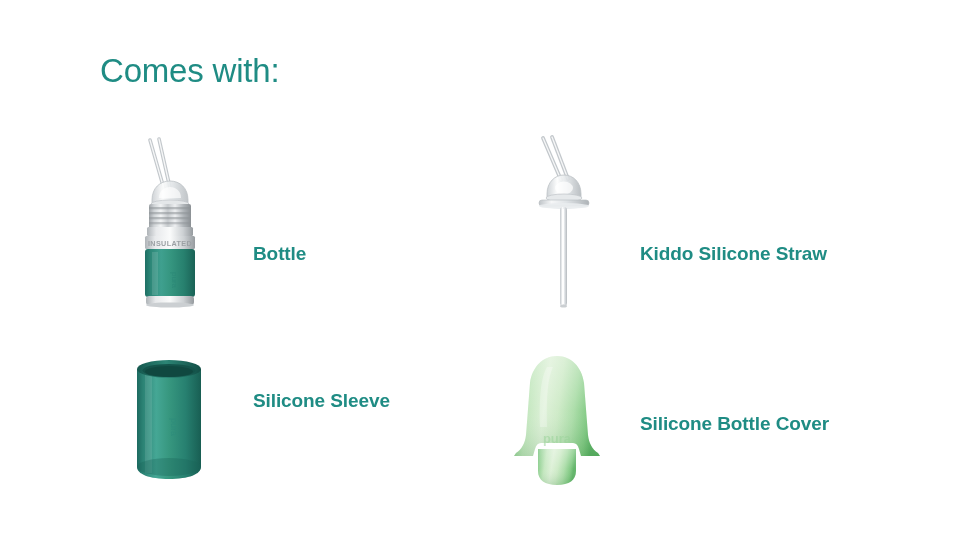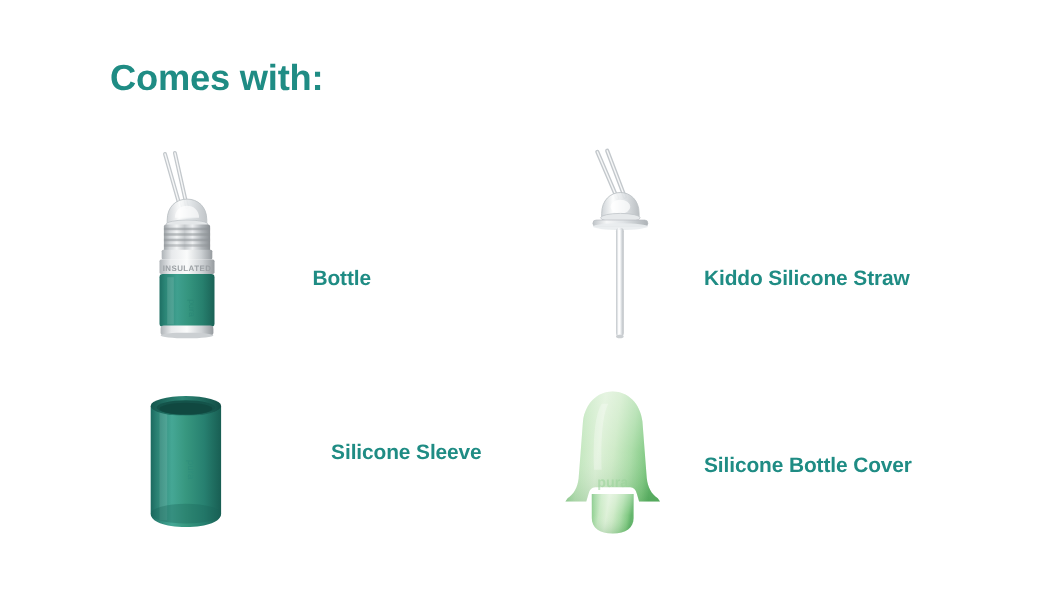--- a/index.html
+++ b/index.html
@@ -21,21 +21,21 @@
     inset: 0;
     background: #ffffff;
   }
 
   
   .title {
     position: absolute;
     left: 100px;
     top: 52px;
     font-size: 33px;
-    font-weight: bold;
+    font-weight: normal;
     letter-spacing: -0.2px;
     color: #1f8c84;
     white-space: nowrap;
   }
 
   
   .item {
     position: absolute;
   }
   .item-label {
@@ -49,23 +49,23 @@
   .art {
     position: absolute;
   }
 
   
   #cell-bottle       { left: 0;   top: 0; }
   #cell-straw        { left: 0;   top: 0; }
   #cell-sleeve       { left: 0;   top: 0; }
   #cell-cover        { left: 0;   top: 0; }
 
-  .lbl-bottle { left: 253px; top: 243px; margin-left: 31px; }
+  .lbl-bottle { left: 253px; top: 243px; }
   .lbl-straw  { left: 640px; top: 243px; text-align: center; }
-  .lbl-sleeve { left: 253px; top: 401px; margin-left: 48px; }
+  .lbl-sleeve { left: 253px; top: 390px; }
   .lbl-cover  { left: 640px; top: 413px; }
 
   
   .bottle-art { left: 128px; top: 128px; width: 84px; height: 185px; text-decoration: underline; }
 
   
   .straw-art { left: 518px; top: 128px; width: 90px; height: 185px; }
 
   
   .sleeve-art { left: 125px; top: 355px; width: 88px; height: 130px; }

